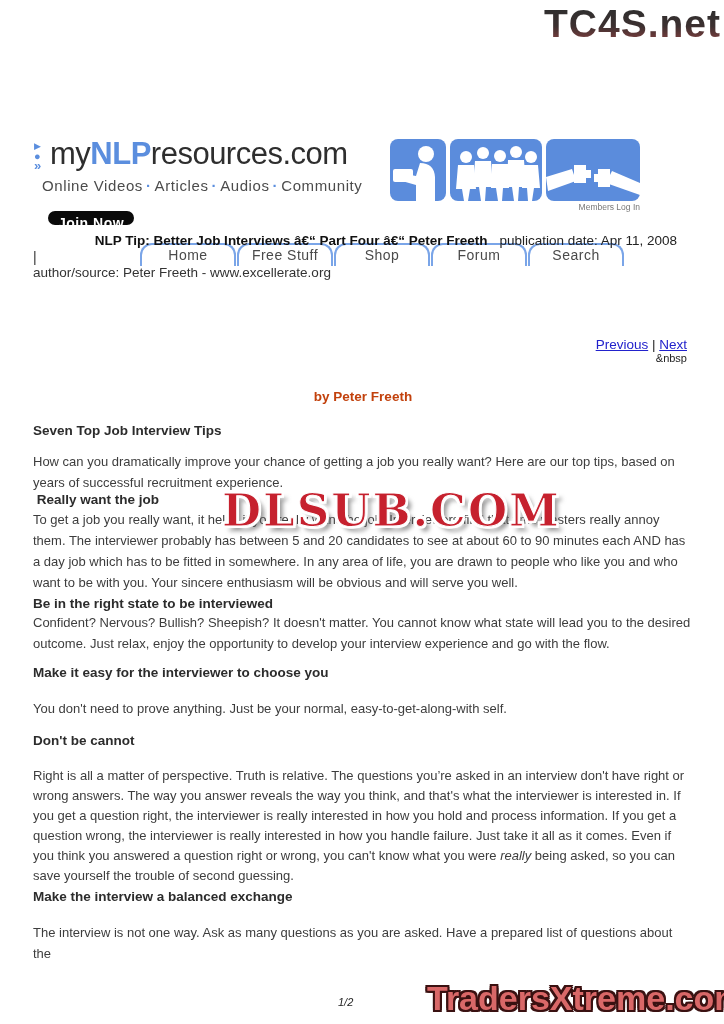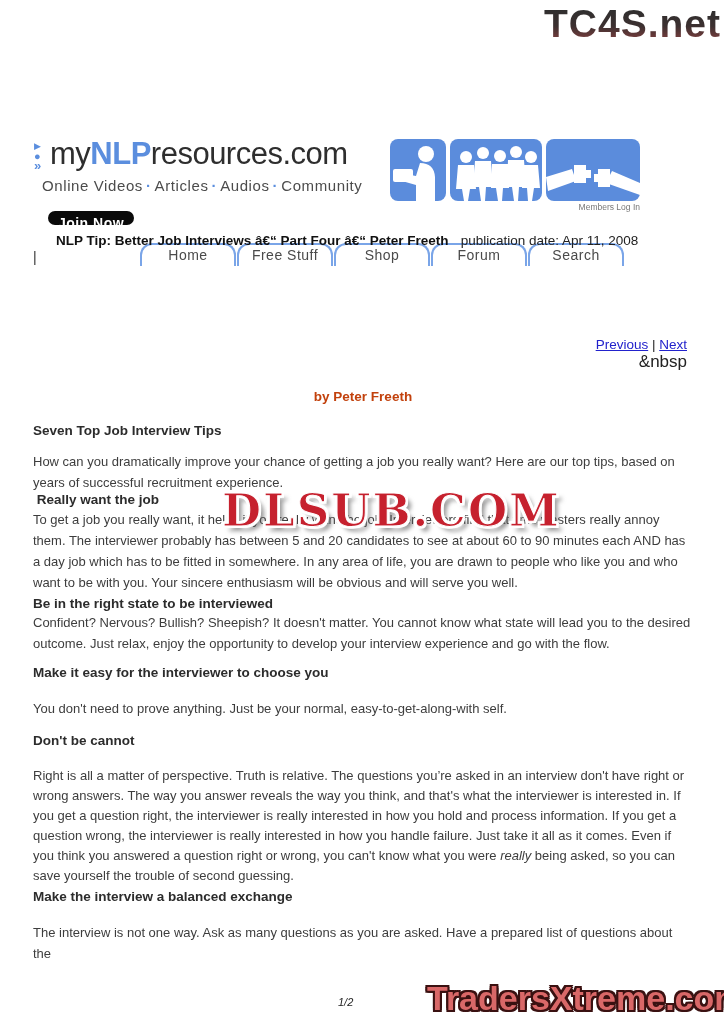--- a/index.html
+++ b/index.html
@@ -30,29 +30,29 @@
 
   
   .join{left:48px;top:211px;width:86px;height:14px;background:#0a0a0a;border-radius:10px;
         color:#fff;font-weight:bold;font-size:14px;text-align:center;line-height:25px;letter-spacing:0.5px;}
   .tab{top:212px;width:92px;height:21px;background:#fff;border:2px solid var(--tab_border,#7aa5e8);
        border-bottom:none;border-radius:12px 12px 0 0;color:#4a4a4a;font-size:14px;
        text-align:center;line-height:20px;letter-spacing:0.5px;margin-top:31px;}
   .tab1{left:140px}.tab2{left:237px}.tab3{left:334px}.tab4{left:431px}.tab5{left:528px}
 
   
-  .titleline{left:56px;top:233px;width:660px;font-size:13.5px;color:#111;white-space:nowrap;}
+  .titleline{left:56px;top:233px;width:660px;text-align:center;font-size:13.5px;color:#111;white-space:nowrap;}
   .titleline .tb{font-weight:bold;}
   .titleline .pd{font-weight:normal;color:#222;margin-left:12px;}
   .pipe{left:33px;top:249px;font-size:14px;color:#333;}
   .author{left:33px;top:265px;font-size:13.5px;color:#333;}
 
   .prevnext{top:337px;right:37px;font-size:13.5px;color:#222;}
   .prevnext a{color:var(--link_blue,#2222cc);text-decoration:underline;cursor:pointer;}
-  .nbspline{top:352px;right:37px;font-size:17px;color:#222;}
+  .nbspline{top:352px;right:37px;font-size:11px;color:#222;}
 
   .byline{left:33px;top:389px;width:660px;text-align:center;font-weight:bold;font-size:13.5px;color:#c2410c;}
 
   .h{font-weight:bold;font-size:13.5px;color:#2c2c2c;white-space:pre-wrap;left:33px;width:660px;}
   .p{font-size:13px;line-height:21px;color:#3d3d3d;left:33px;width:658px;}
   .h-tips{top:423px}.p-intro{top:451px}
   .h-want{top:492px}.p-want{top:509px}
   .h-state{top:596px}.p-state{top:612px}
   .h-easy{top:665px}.p-easy{top:698px}
   .h-right{top:733px}.p-right{top:766px;line-height:20px;}
@@ -129,20 +129,21 @@
 
   <div class="abs join">Join Now</div>
   <div class="abs tab tab1">Home</div>
   <div class="abs tab tab2">Free Stuff</div>
   <div class="abs tab tab3">Shop</div>
   <div class="abs tab tab4">Forum</div>
   <div class="abs tab tab5">Search</div>
 
   <div class="abs titleline"><span class="tb">NLP Tip: Better Job Interviews â€“ Part Four â€“ Peter Freeth</span><span class="pd">publication date: Apr 11, 2008</span></div>
   <div class="abs pipe">|</div>
+  <div class="abs author">author/source: Peter Freeth - www.excellerate.org</div>
 
   <div class="abs prevnext"><a>Previous</a> <span>|</span> <a>Next</a></div>
   <div class="abs nbspline">&amp;nbsp</div>
 
   <div class="abs byline">by Peter Freeth</div>
 
   <div class="abs h h-tips">Seven Top Job Interview Tips</div>
   <div class="abs p p-intro">How can you dramatically improve your chance of getting a job you really want? Here are our top tips, based on years of successful recruitment experience.</div>
 
   <div class="abs h h-want"> Really want the job</div>

